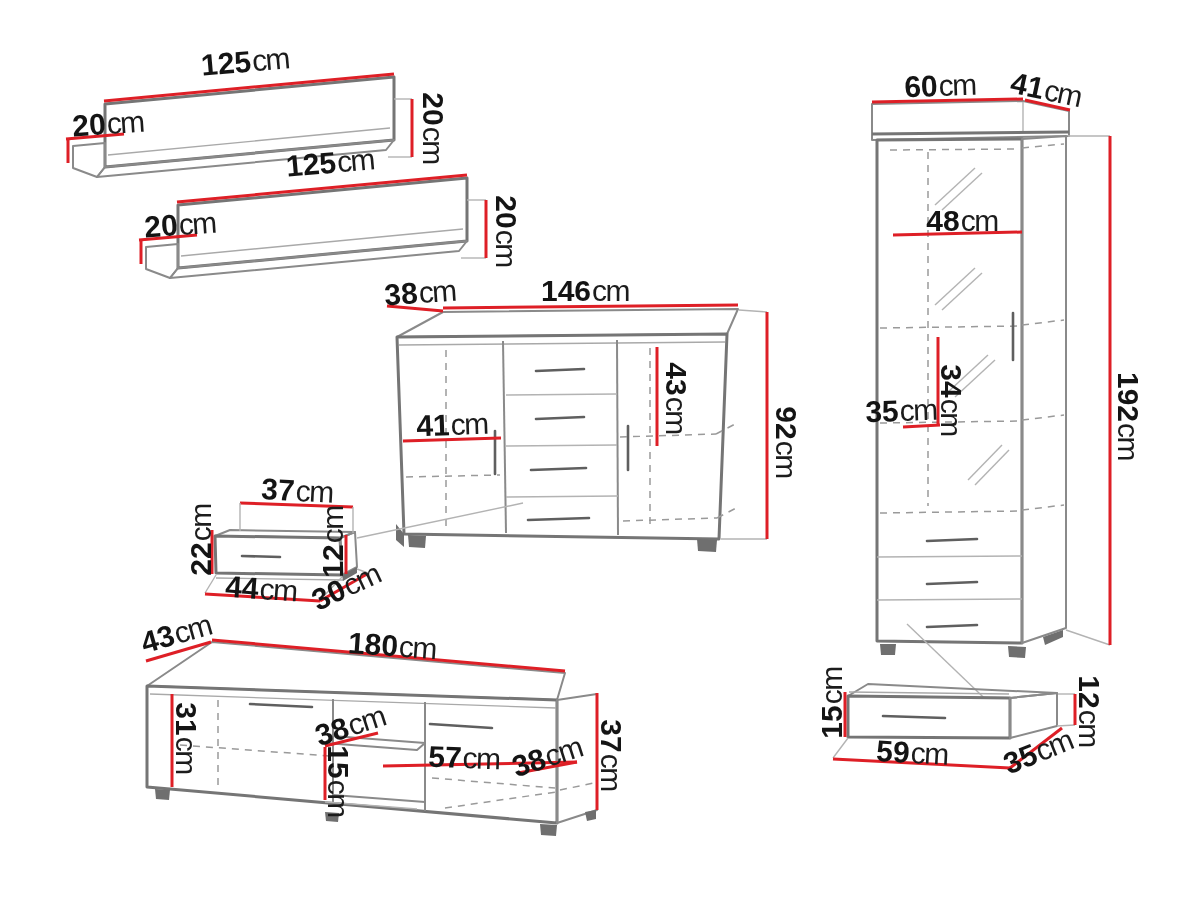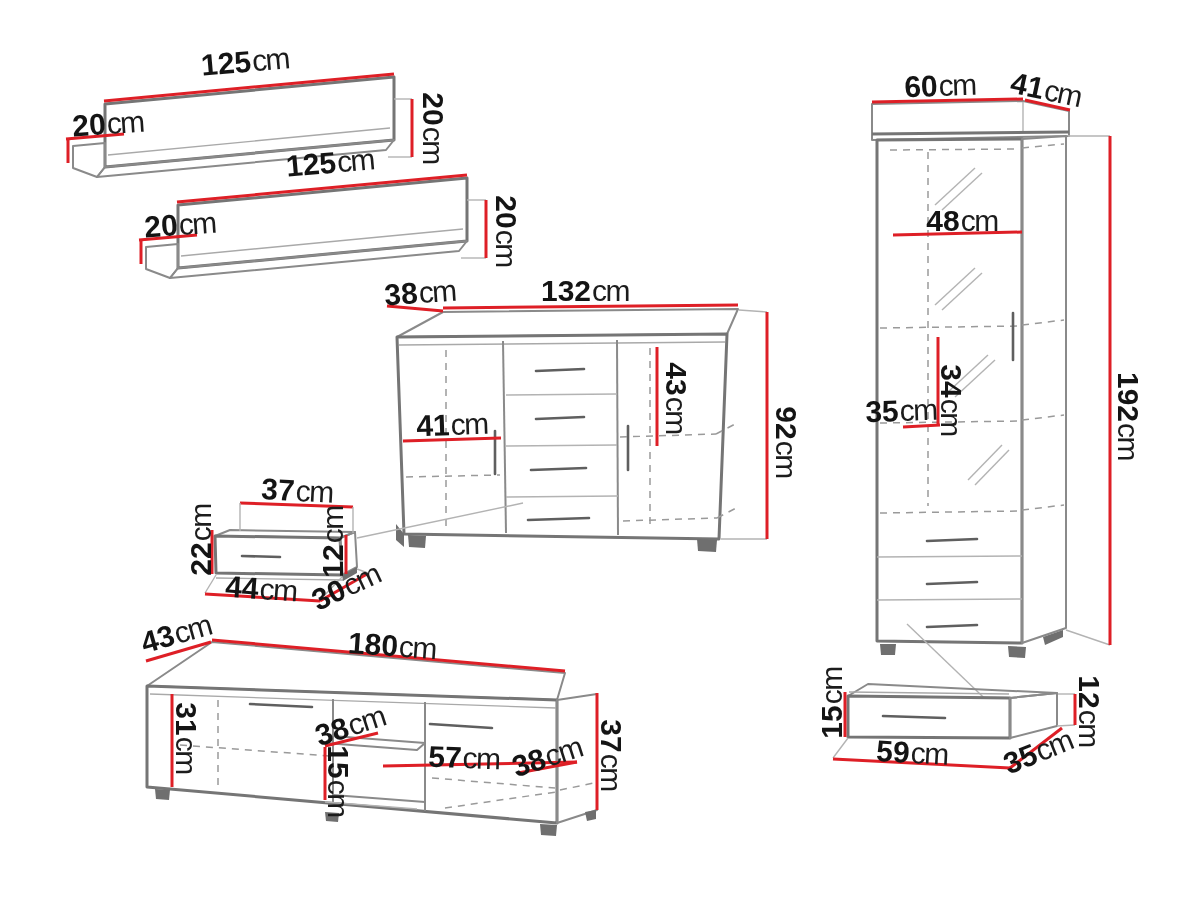--- a/index.html
+++ b/index.html
@@ -231,21 +231,21 @@
 
   <div class="lbl" style="left:245px;top:62px;--r:-5deg"><span class="num">125</span><span class="unit">cm</span></div>
   <div class="lbl" style="left:108px;top:124px;--r:-4deg"><span class="num">20</span><span class="unit">cm</span></div>
   <div class="lbl" style="left:433px;top:128px;--r:90deg"><span class="num">20</span><span class="unit">cm</span></div>
 
   <div class="lbl" style="left:330px;top:163px;--r:-5deg"><span class="num">125</span><span class="unit">cm</span></div>
   <div class="lbl" style="left:180px;top:225px;--r:-4deg"><span class="num">20</span><span class="unit">cm</span></div>
   <div class="lbl" style="left:506px;top:231px;--r:90deg"><span class="num">20</span><span class="unit">cm</span></div>
 
   <div class="lbl" style="left:420px;top:293px;--r:-4deg"><span class="num">38</span><span class="unit">cm</span></div>
-  <div class="lbl" style="left:585px;top:291px"><span class="num">132</span><span class="unit">cm</span></div>
+  <div class="lbl" style="left:585px;top:291px"><span class="num">146</span><span class="unit">cm</span></div>
   <div class="lbl" style="left:452px;top:425px;--r:-2deg"><span class="num">41</span><span class="unit">cm</span></div>
   <div class="lbl" style="left:676px;top:398px;--r:90deg"><span class="num">43</span><span class="unit">cm</span></div>
   <div class="lbl" style="left:786px;top:442px;--r:90deg"><span class="num">92</span><span class="unit">cm</span></div>
 
   <div class="lbl" style="left:297px;top:491px;--r:3deg"><span class="num">37</span><span class="unit">cm</span></div>
   <div class="lbl" style="left:201px;top:540px;--r:-90deg"><span class="num">22</span><span class="unit">cm</span></div>
   <div class="lbl" style="left:333px;top:542px;--r:-90deg"><span class="num">12</span><span class="unit">cm</span></div>
   <div class="lbl" style="left:261px;top:589px;--r:4deg"><span class="num">44</span><span class="unit">cm</span></div>
   <div class="lbl" style="left:346px;top:587px;--r:-25deg"><span class="num">30</span><span class="unit">cm</span></div>
 

